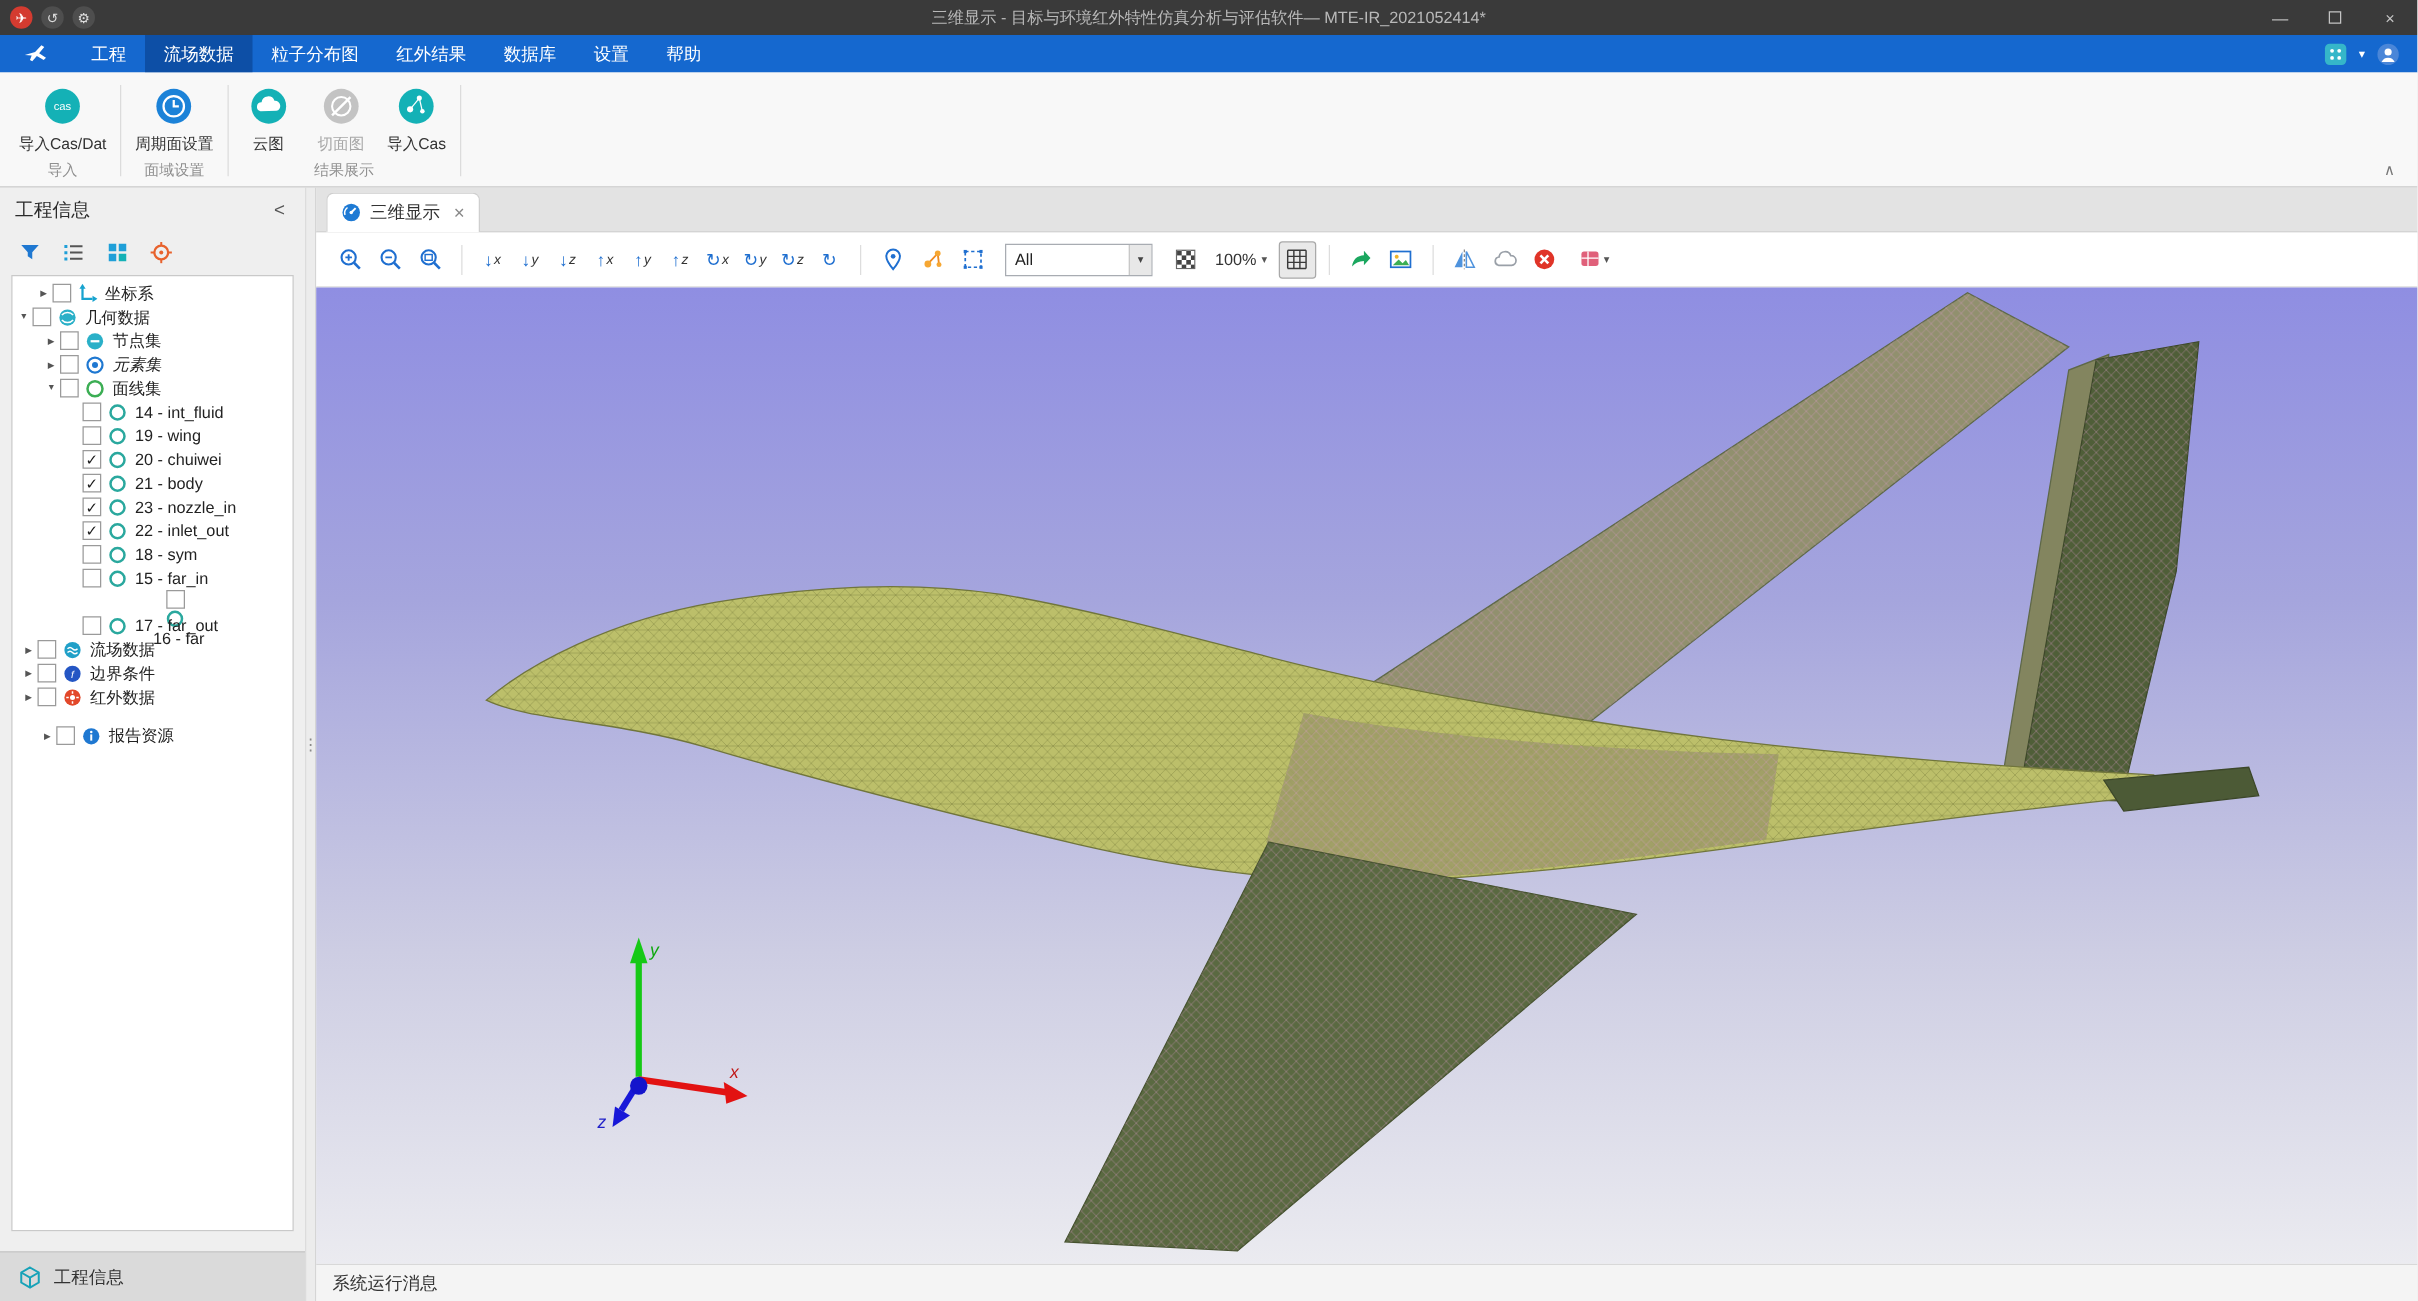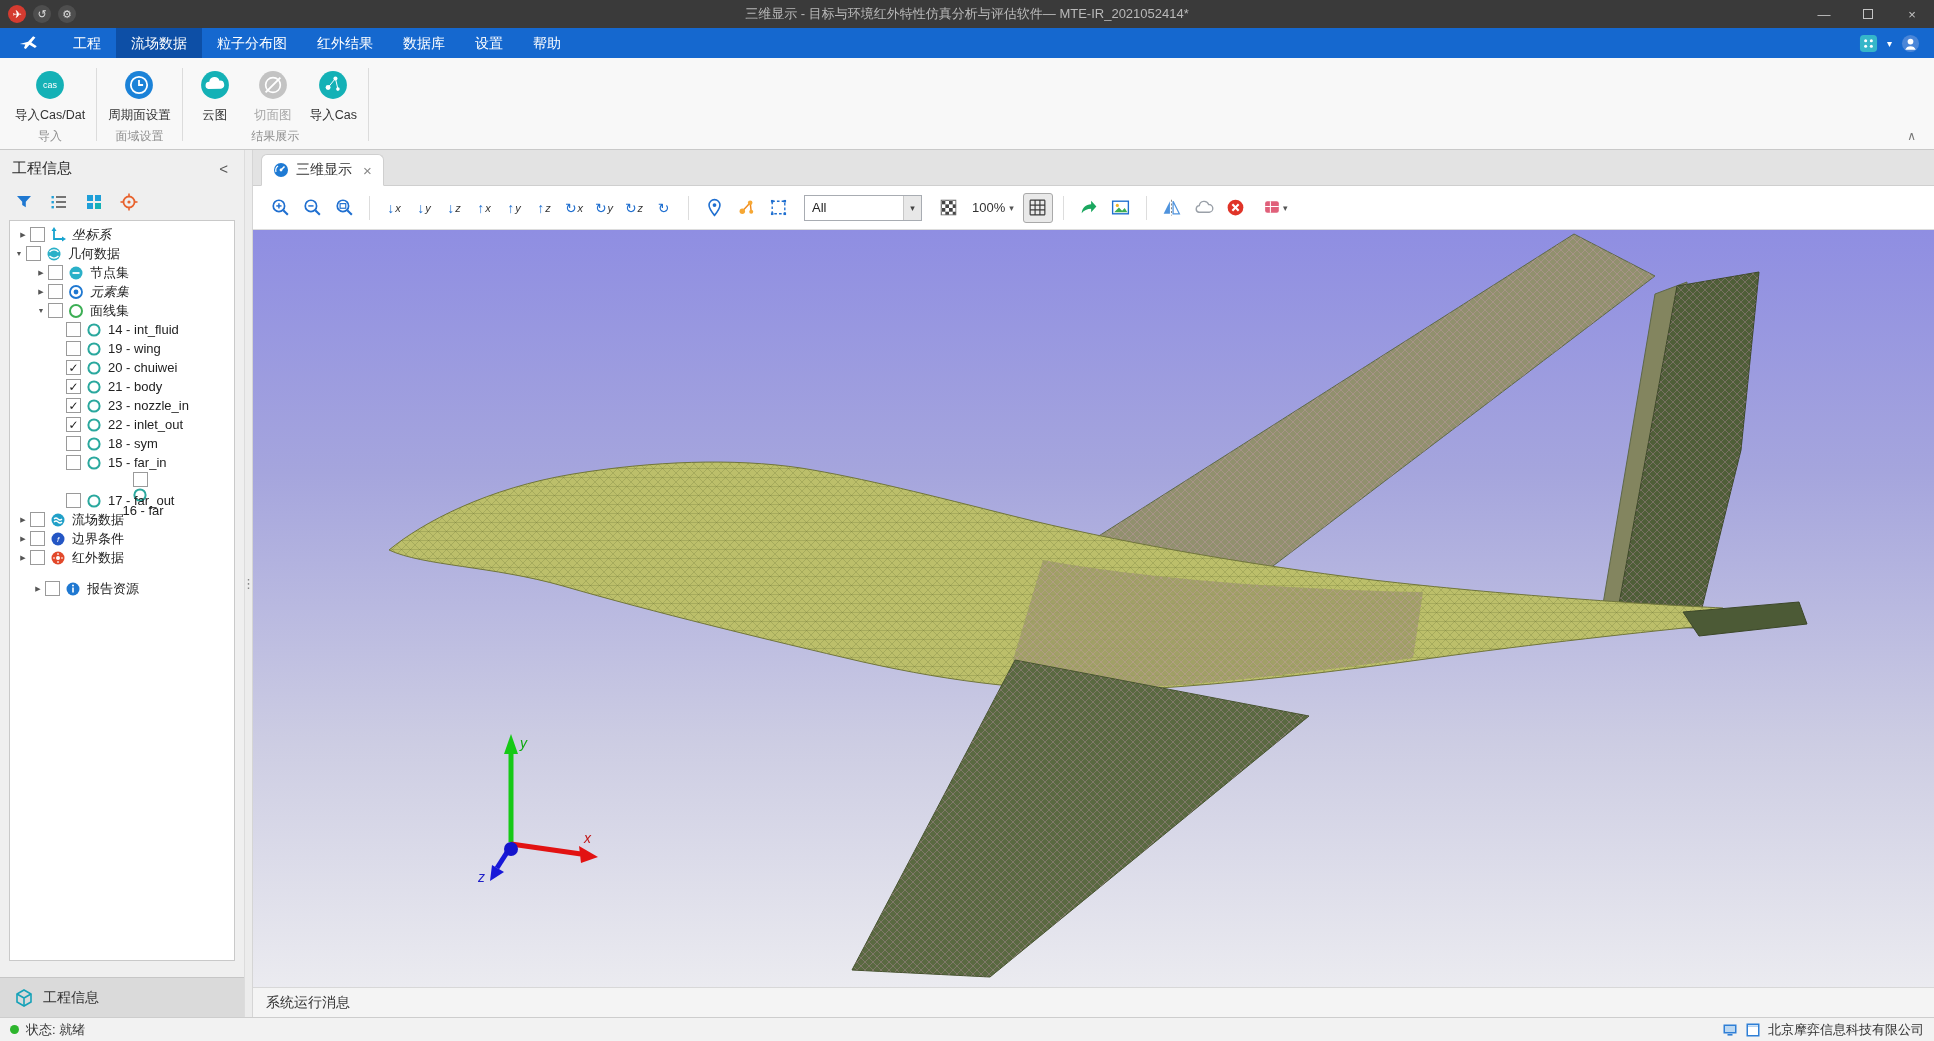--- a/index.html
+++ b/index.html
@@ -275,21 +275,21 @@
               <g stroke="#e8622d" stroke-width="1.6">
                 <line x1="9" y1="0.5" x2="9" y2="3.5"></line>
                 <line x1="9" y1="14.5" x2="9" y2="17.5"></line>
                 <line x1="0.5" y1="9" x2="3.5" y2="9"></line>
                 <line x1="14.5" y1="9" x2="17.5" y2="9"></line>
               </g>
             </svg>
           </span>
         </div>
       <div class="lp-tree">
-          <div class="tree-row" style="padding-left: 6px; font-style: italic;">
+          <div class="tree-row" style="padding-left: 18px;">
             <span class="tr-arrow">▶</span>
             <span class="tr-check"></span>
             <span class="tr-icon">
               <svg viewBox="0 0 16 16">
                 <path d="M4 3 V12 H12" fill="none" stroke="#17a3cf" stroke-width="1.8"></path>
                 <path d="M4 0 L1.5 4 L6.5 4 Z" fill="#17a3cf"></path>
                 <path d="M16 12 L12 9.5 L12 14.5 Z" fill="#17a3cf"></path>
               </svg>
             </span>
             <span class="tr-label">坐标系</span>
@@ -726,34 +726,13 @@
           </g>
         </svg>
       </div>
 
       <div class="msgbar">
         <span>系统运行消息</span>
       </div>
     </div>
   </div>
 
-  <div class="statusbar">
-    <span class="sb-dot"></span>
-    <span class="sb-status">状态: 就绪</span>
-    <div class="sb-right">
-      <span class="sb-icon">
-        <svg viewBox="0 0 16 16">
-            <rect x="1.5" y="2.5" width="13" height="9" fill="#2f7fd6"></rect>
-            <rect x="3" y="4" width="10" height="6" fill="#bcd8f2"></rect>
-            <rect x="5.5" y="12" width="5" height="1.6" fill="#2f7fd6"></rect>
-          </svg>
-      </span>
-      <span class="sb-icon">
-        <svg viewBox="0 0 16 16">
-            <rect x="1.5" y="1.5" width="13" height="13" fill="#2f7fd6"></rect>
-            <rect x="3" y="4.5" width="10" height="8.5" fill="#fff"></rect>
-            <rect x="3" y="3" width="10" height="1.5" fill="#cfe4f7"></rect>
-          </svg>
-      </span>
-      <span class="sb-company">北京摩弈信息科技有限公司</span>
-    </div>
-  </div>
 </div>
 
 </body></html>

